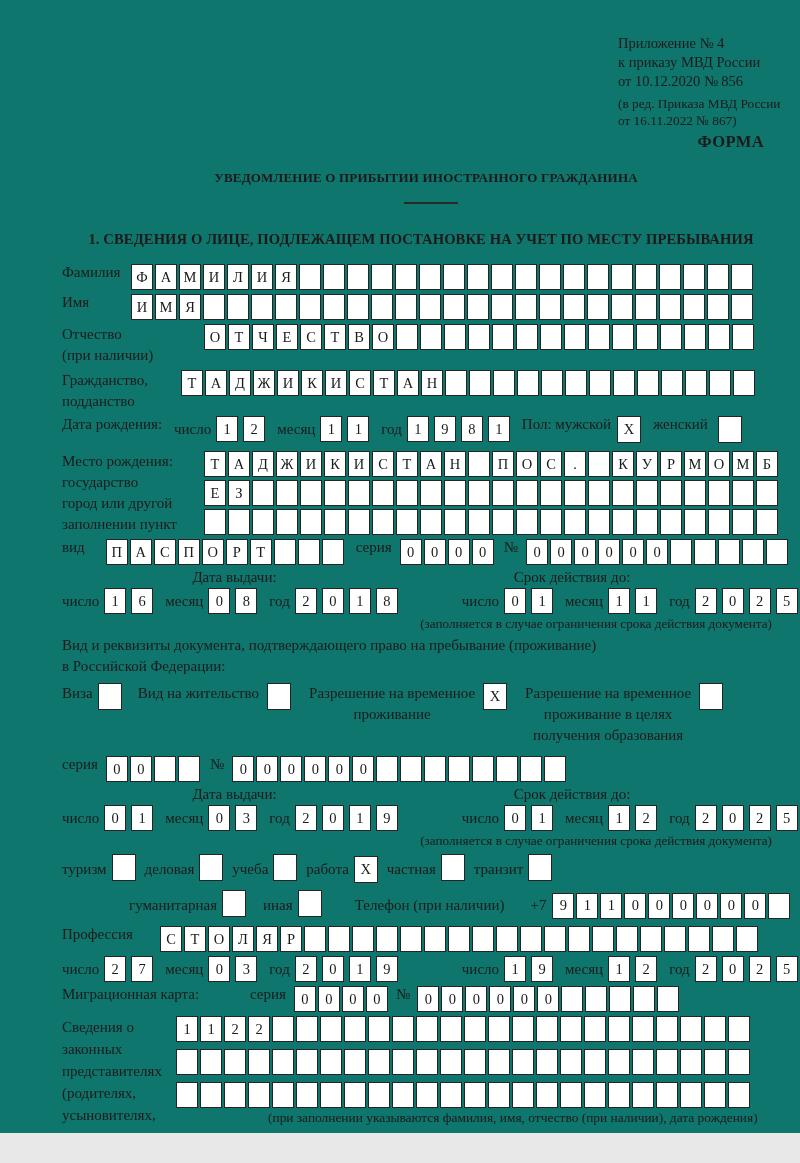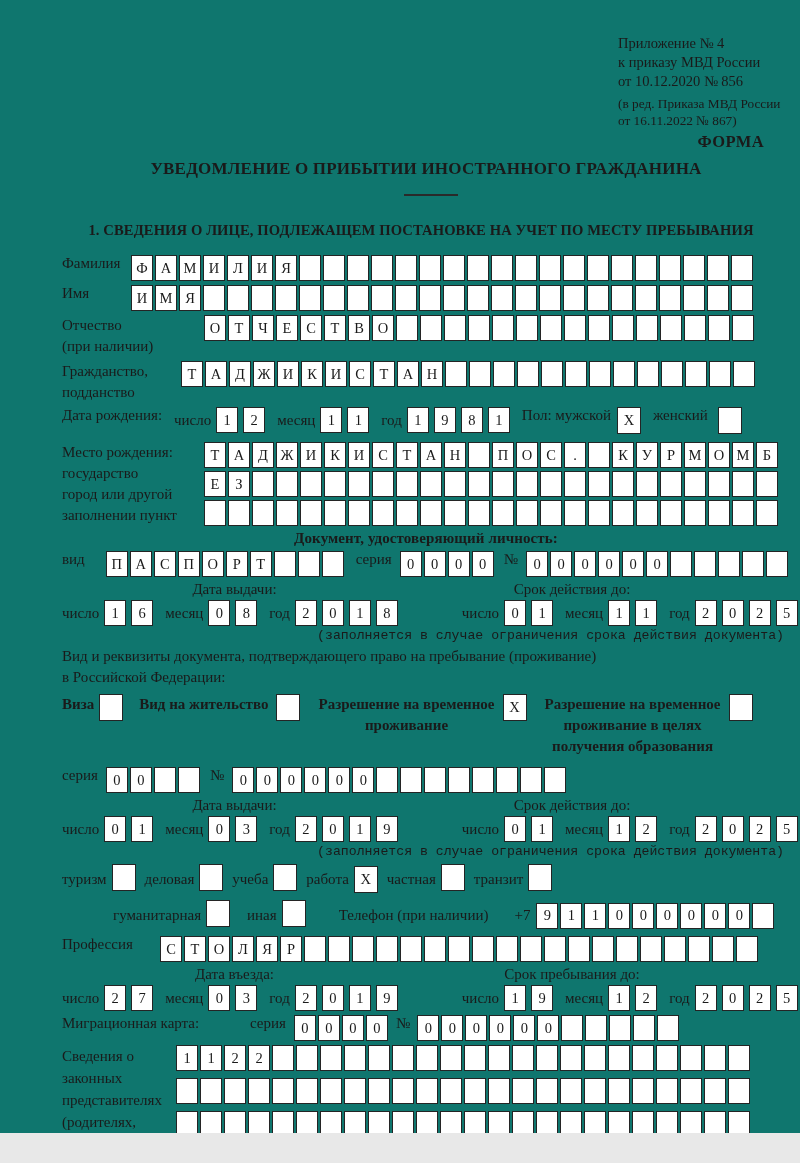--- a/index.html
+++ b/index.html
@@ -10,22 +10,22 @@
     background: #0f766e; padding: 34px 10px 0 62px; overflow: hidden;
   }
 
   
   .appendix { margin-left: 556px; font-size: 14.5px; line-height: 19px; }
   .appendix .rev { font-size: 13.3px; line-height: 17px; margin-top: 4px; }
   .forma { margin-top: 3px; text-align: right; padding-right: 26px;
            font-weight: bold; font-size: 16.5px; letter-spacing: .4px; }
 
   
-  .title { margin-top: 6px; text-align: center; font-weight: bold;
-           font-size: 17px; line-height: 22px; letter-spacing: .2px; }
+  .title { margin-top: 15px; text-align: center; font-weight: bold;
+           font-size: 13px; line-height: 22px; letter-spacing: .2px; }
   .blank-line { display: inline-block; width: 54px; border-bottom: 2.6px solid #2a2a2a;
                 height: 14px; margin-left: 10px; vertical-align: baseline; }
   .sec-heading { margin-top: 20px; margin-right: 10px; text-align: center;
                  font-weight: bold; font-size: 14.6px; letter-spacing: .1px; }
 
   .formarea { margin-top: 16px; font-size: 15px; }
 
   .frow { display: flex; align-items: flex-start; margin-bottom: 4px; }
   .frow-top { display: flex; align-items: flex-start; margin-bottom: 4px; }
   .lbl { font-size: 15px; white-space: nowrap; }
@@ -51,27 +51,27 @@
   .two-col-labels .c1 { width: 345px; text-align: center; }
   .two-col-labels .c2 { width: 330px; text-align: center; }
 
   .daterow { display: flex; align-items: center; margin-bottom: 2px; }
   .dategroup { display: flex; align-items: center; }
   .dategroup .lbl { margin-right: 5px; }
   .dategroup .seg { margin-right: 7px; }
   .g2 { margin-left: 52px; }
 
   .note-right { text-align: right; padding-right: 6px; font-size: 13.2px;
-                margin: 1px 0 5px 0; font-family: Liberation Mono, monospace; }
+                margin: 1px 12px 5px 0; }
 
   .intro { font-size: 15px; margin-top: 4px; margin-bottom: 8px; }
 
   .permit-row { display: flex; align-items: flex-start; margin: 2px 0 10px 0; }
   .permit-opt { display: flex; align-items: flex-start; }
-  .permit-opt .txt { line-height: 21px; font-weight: bold; }
+  .permit-opt .txt { line-height: 21px; }
   .permit-opt .txt.center { text-align: center; }
   .permit-opt .cbx { margin-left: 8px; }
 
   .purpose-row { display: flex; align-items: center; margin-bottom: 5px; }
   .purpose-row .opt { display: flex; align-items: center; margin-right: 7px; }
   .purpose-row .opt .lbl { margin-right: 5px; }
 
   .reps-note { font-size: 13.4px; margin: 2px 0 0 92px; }
 </style>
 </head>
@@ -340,21 +340,20 @@
             <span class="cell"></span>
             <span class="cell"></span>
             <span class="cell"></span>
             <span class="cell"></span>
             <span class="cell"></span>
             <span class="cell"></span>
           </div>
       </div>
     </div>
 
-    <div class="sec-heading" style="margin:2px 0 4px 0;font-size:15px">Документ, удостоверяющий личность:</div>
 
     <div class="frow">
       <span class="lbl" style="width:46px">вид</span>
       <span class="cells">
           <span class="cell">П</span>
           <span class="cell">А</span>
           <span class="cell">С</span>
           <span class="cell">П</span>
           <span class="cell">О</span>
           <span class="cell">Р</span>
@@ -558,21 +557,21 @@
       <span class="opt">
         <span class="lbl">частная</span>
         <span class="cbx"><span class="cell"></span></span>
       </span>
       <span class="opt">
         <span class="lbl">транзит</span>
         <span class="cbx"><span class="cell"></span></span>
       </span>
     </div>
 
-    <div class="purpose-row" style="margin-left:51px">
+    <div class="purpose-row" style="margin-left:67px">
       <span class="opt">
         <span class="lbl">гуманитарная</span>
         <span class="cbx"><span class="cell"></span></span>
       </span>
       <span class="opt ml8">
         <span class="lbl">иная</span>
         <span class="cbx"><span class="cell"></span></span>
       </span>
       <span class="lbl" style="margin-left:24px">Телефон (при наличии)</span>
       <span class="lbl" style="margin-left:26px;margin-right:6px">+7</span>
@@ -614,24 +613,20 @@
           <span class="cell"></span>
           <span class="cell"></span>
           <span class="cell"></span>
           <span class="cell"></span>
           <span class="cell"></span>
           <span class="cell"></span>
           <span class="cell"></span>
         </span>
     </div>
 
-    <div class="two-col-labels mt4">
-      <span class="c1">Дата въезда:</span>
-      <span class="c2">Срок пребывания до:</span>
-    </div>
 
     <div class="daterow">
       <span class="dategroup">
         <span class="lbl">число</span>
         <span class="cells dcells seg">
             <span class="cell">2</span>
             <span class="cell">7</span>
           </span>
         <span class="lbl">месяц</span>
         <span class="cells dcells seg">

